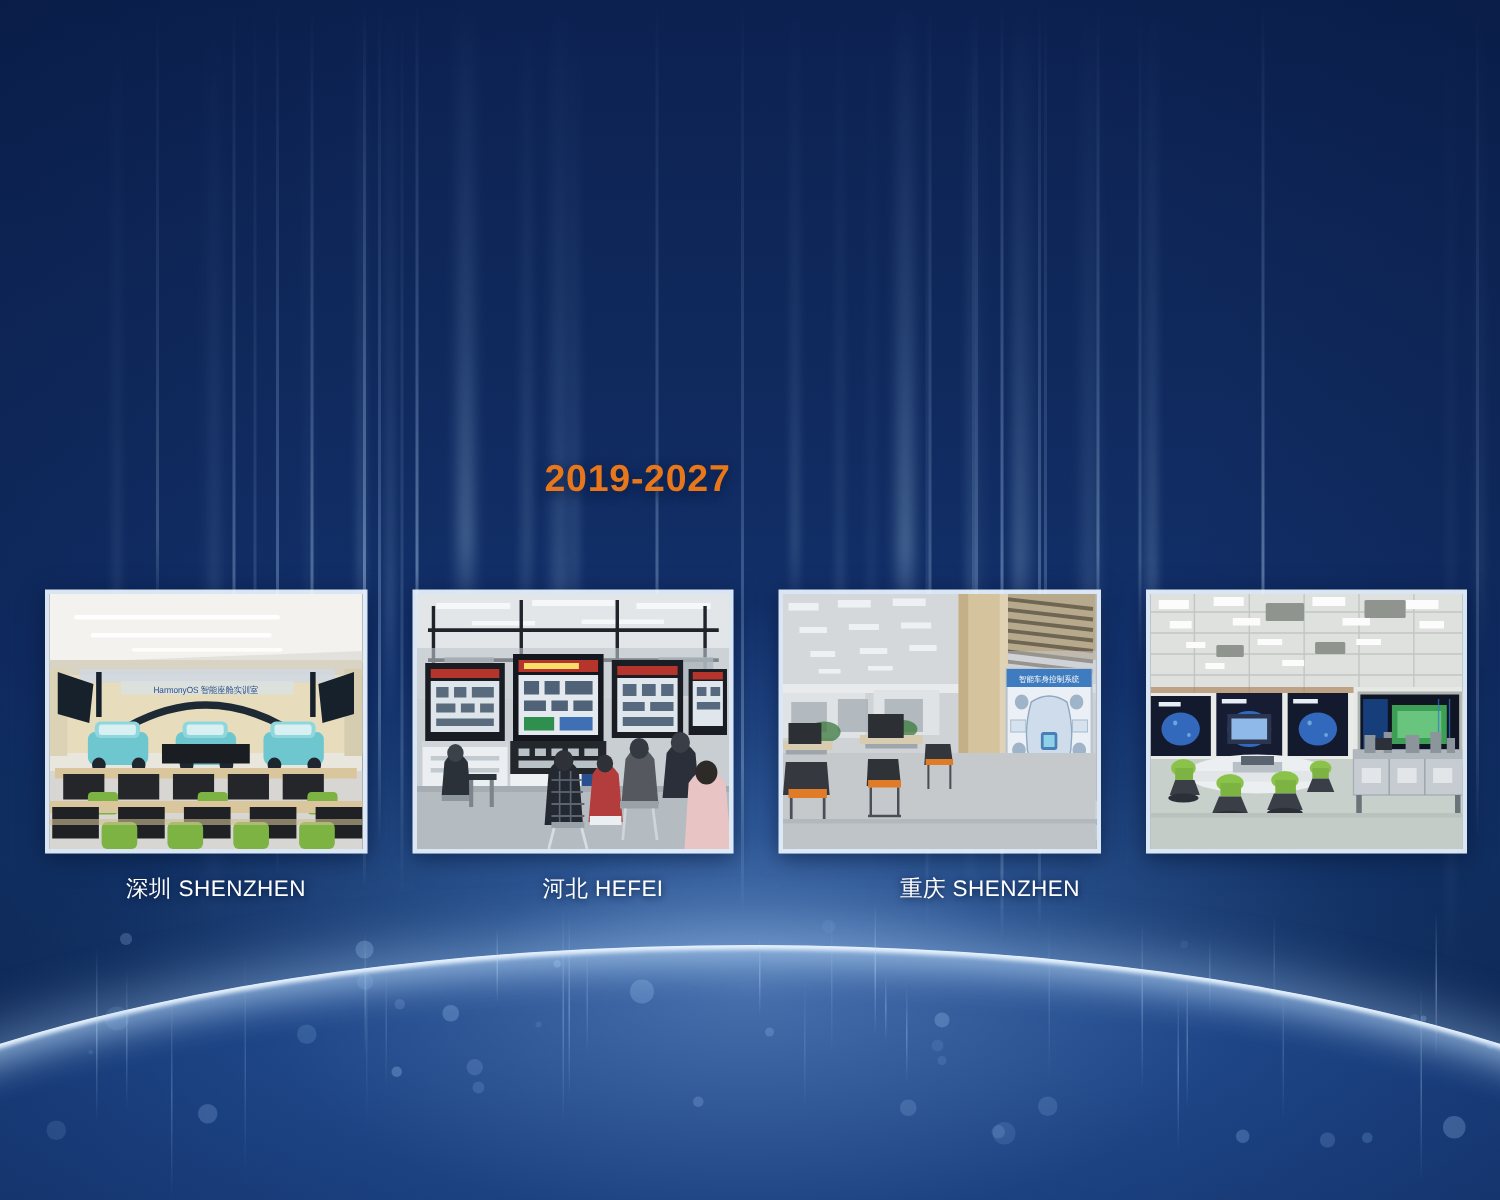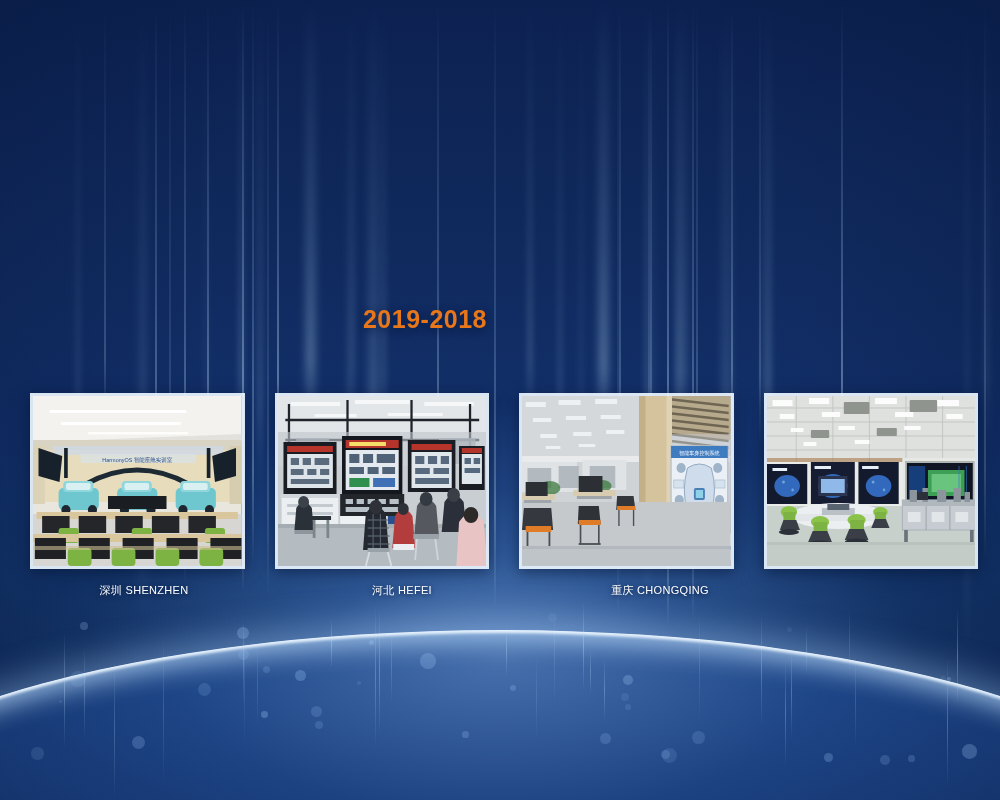--- a/index.html
+++ b/index.html
@@ -91,21 +91,21 @@
     position:absolute; inset:0; padding:3px;
     background:rgba(236,245,255,.92);
     box-shadow:0 3px 14px rgba(3,16,45,.55);
   }
   .photo{ position:absolute; inset:3px; overflow:hidden; background:#8d949c; }
   .photo > svg{ display:block; width:100%; height:100%; }
 
   .captions{ position:absolute; left:30px; top:583px; width:948px; height:28px;
              display:flex; gap:30px; }
   .caption{
-    width:228px; text-align:center; color:#fff; font-size:11px;
+    width:228px; text-align:center; color:#fff; font-size:15px;
     letter-spacing:.3px; text-shadow:0 1px 5px rgba(4,20,55,.9);
     white-space:nowrap;
   }
 </style>
 </head>
 <body>
 
 <div id="stage">
 
   <div class="bg-base"></div>
@@ -267,21 +267,21 @@
       <div class="fall" style="left: 855px; top: 655px; height: 92px; opacity: 0.33;"></div>
       <div class="fall" style="left: 257px; top: 640px; height: 87px; opacity: 0.3;"></div>
       <div class="fall" style="left: 849px; top: 609px; height: 66px; opacity: 0.26;"></div>
       <div class="fall" style="left: 391px; top: 630px; height: 73px; opacity: 0.38;"></div>
       <div class="fall" style="left: 604px; top: 657px; height: 65px; opacity: 0.55;"></div>
       <div class="fall" style="left: 243px; top: 620px; height: 85px; opacity: 0.46;"></div>
       <div class="fall" style="left: 64px; top: 631px; height: 118px; opacity: 0.6;"></div>
       <div class="fall" style="left: 244px; top: 626px; height: 124px; opacity: 0.23;"></div>
     </div>
 
-  <div class="subline">2019-2018</div>
+  <div class="subline">2019-2027</div>
 
   <div class="gallery">
 
     <div class="card">
       <div class="frame">
         <div class="photo">
           <svg viewBox="0 0 228 170" preserveAspectRatio="none">
             <rect width="228" height="170" fill="#e9e6de"></rect>
             <rect x="0" y="0" width="228" height="46" fill="#f3f2ee"></rect>
             <path d="M0 46 L228 38 L228 46 Z" fill="#e2e1dc"></path>
@@ -763,16 +763,16 @@
           </svg>
         </div>
       </div>
     </div>
 
   </div>
 
   <div class="captions">
     <div class="caption">深圳  SHENZHEN</div>
     <div class="caption">河北  HEFEI</div>
-    <div class="caption">重庆  CHONGQING</div>
+    <div class="caption">重庆  SHENZHEN</div>
   </div>
 
 </div>
 
 </body></html>

